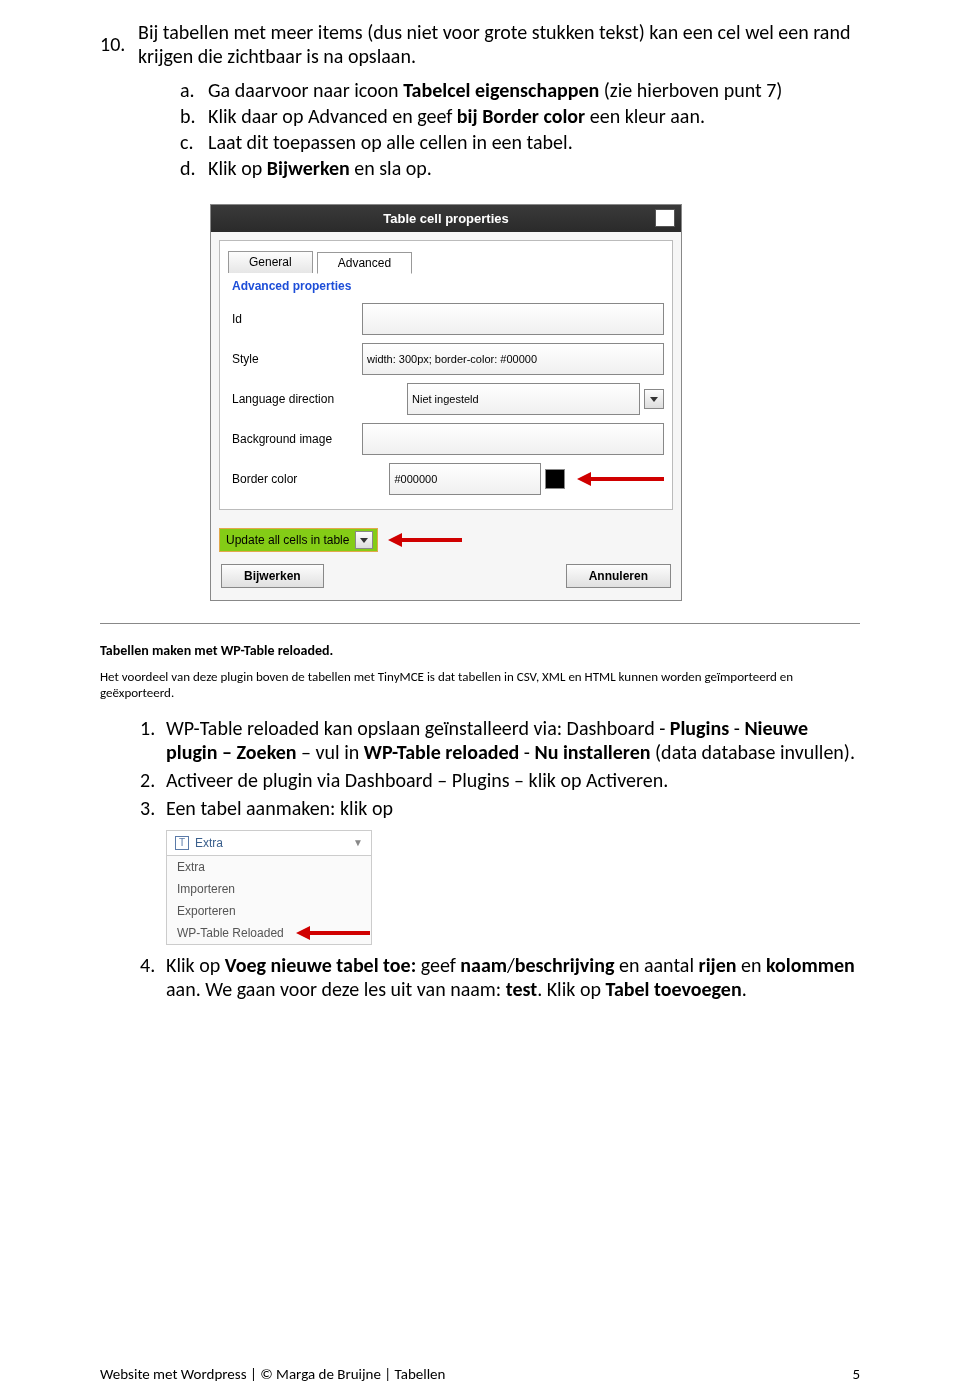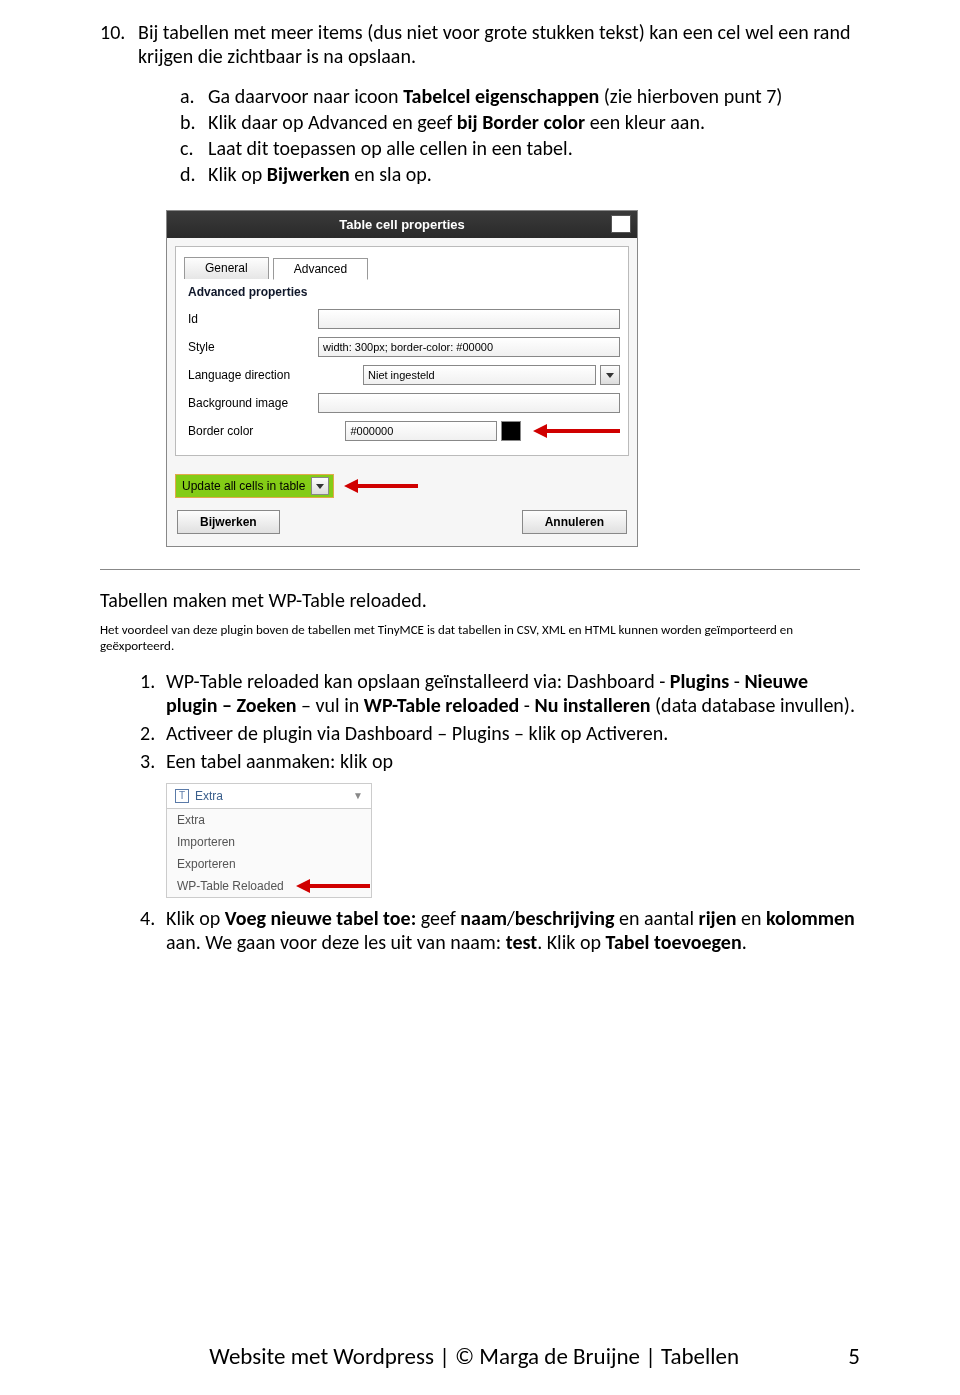--- a/index.html
+++ b/index.html
@@ -7,30 +7,30 @@
     width: 960px;
     min-height: 1395px;
     background: #fff;
     font-family: Calibri, Arial, sans-serif;
     font-size: 20px;
     color: #000;
     padding: 20px 100px 30px 100px;
     position: relative;
   }
   .ol-main { list-style: none; }
-  .ol-main > li { margin-bottom: 16px; }
+  .ol-main > li { margin-bottom: 10px; align-items: center; }
   .item10 { display: flex; }
   .item10 .num { width: 38px; flex-shrink: 0; }
   .sublist { list-style: none; margin-left: 80px; }
   .sublist > li { display: flex; margin-bottom: 2px; }
   .sublist .let { width: 28px; flex-shrink: 0; }
   .bold { font-weight: 700; }
 
   
-  .dialog-wrap { margin: 24px 0 18px 66px; }
+  .dialog-wrap { margin: 24px 0 18px 110px; }
   .dialog {
     width: 472px;
     background: #f6f6f6;
     border: 1px solid #888;
     font-family: Arial, sans-serif;
     font-size: 12px;
   }
   .dlg-title {
     background: linear-gradient(#3a3a3a,#2a2a2a);
     color: #fff;
@@ -49,25 +49,25 @@
   }
   .dlg-body { background:#fff; margin:8px; border:1px solid #bbb; padding:10px 8px 6px 8px; }
   .tabs { display:flex; gap:4px; margin-bottom:6px; }
   .tab {
     border:1px solid #999; padding:3px 20px;
     background:linear-gradient(#fdfdfd,#e6e6e6);
     font-size:12px;
     border-bottom:none;
   }
   .tab.active { background:#fff; border-bottom:1px solid #fff; position:relative; top:1px; }
-  .section-title { color:#0f172a; font-weight:700; font-size:12px; margin:4px 0 10px 4px; }
+  .section-title { color:#1d4ed8; font-weight:700; font-size:12px; margin:4px 0 10px 4px; }
   .form-row { display:flex; align-items:center; margin-bottom:8px; padding-left:4px;justify-content:space-between; }
   .form-row .lbl { width:130px; font-size:12px; }
   .form-row .fld {
-    flex:1; height:20px; border:1px solid #888;
+    flex:1; height:32px; border:1px solid #888;
     background:linear-gradient(#fff,#f0f0f0);
     font-size:11px; padding:2px 4px;
     font-family:Arial,sans-serif;
   }
   .form-row .fld.short { flex:0 0 90px; }
   .fld-wrap { display:flex; align-items:center; gap:4px;padding-left:45px; }
   .drop-btn {
     width:20px;height:20px;border:1px solid #888;
     background:linear-gradient(#fdfdfd,#ddd);
     display:flex;align-items:center;justify-content:center;
@@ -89,21 +89,21 @@
   }
   .update-select .drop-btn{height:18px;width:18px;margin-left:6px;}
   .arrow-red.small{width:74px;display:inline-block;vertical-align:middle;margin-left:6px;}
   .dlg-buttons { display:flex;justify-content:space-between;margin-top:12px;padding:0 2px; }
   .dlg-btn{
     border:1px solid #888;background:linear-gradient(#fdfdfd,#e0e0e0);
     padding:4px 22px;font-weight:700;font-size:12px;
   }
 
   .hr { border:none;border-top:1px solid #888;margin:22px 0 18px 0; }
-  .h2 { font-weight:400;font-size:20px;margin-bottom:10px; }
+  .h2 { font-weight:700;font-size:14px;margin-bottom:10px; }
   .para { font-size:13px;margin-bottom:14px;line-height:1.25; }
   .numlist { list-style:none;margin-left:40px; }
   .numlist > li { display:flex;margin-bottom:4px; }
   .numlist .n { width:26px;flex-shrink:0; }
 
   
   .extra-menu {
     margin:10px 0 8px 66px;width:206px;
     border:1px solid #ccc;font-family:Arial,sans-serif;font-size:12px;
   }
@@ -111,21 +111,21 @@
     background:#fff;border-bottom:1px solid #ccc;
     padding:5px 8px;display:flex;align-items:center;justify-content:space-between;
   }
   .extra-head .lefticon{display:flex;align-items:center;gap:6px;color:#3a5f8c;}
   .ticon{display:inline-block;width:14px;height:14px;border:1px solid #5a7aa8;font-size:10px;text-align:center;line-height:12px;color:#5a7aa8;}
   .extra-head .tri{color:#888;font-size:10px;}
   .extra-body{background:#fafafa;}
   .extra-body .mi{padding:4px 10px;color:#555;}
   .extra-row-arrow{display:flex;align-items:center;}
 
-  .footer { position:absolute;bottom:25px;left:100px;right:100px;font-size:23px;text-align:center; }
+  .footer { position:absolute;bottom:12px;left:100px;right:100px;font-size:15px; }
   .footer .pgnum{float:right;font-weight:400;}
 </style>
 </head>
 <body>
 
 <ol class="ol-main">
   <li class="item10">
     <span class="num">10.</span>
     <span>Bij tabellen met meer items (dus niet voor grote stukken tekst) kan een cel wel een rand krijgen die zichtbaar is na opslaan.</span>
   </li>

